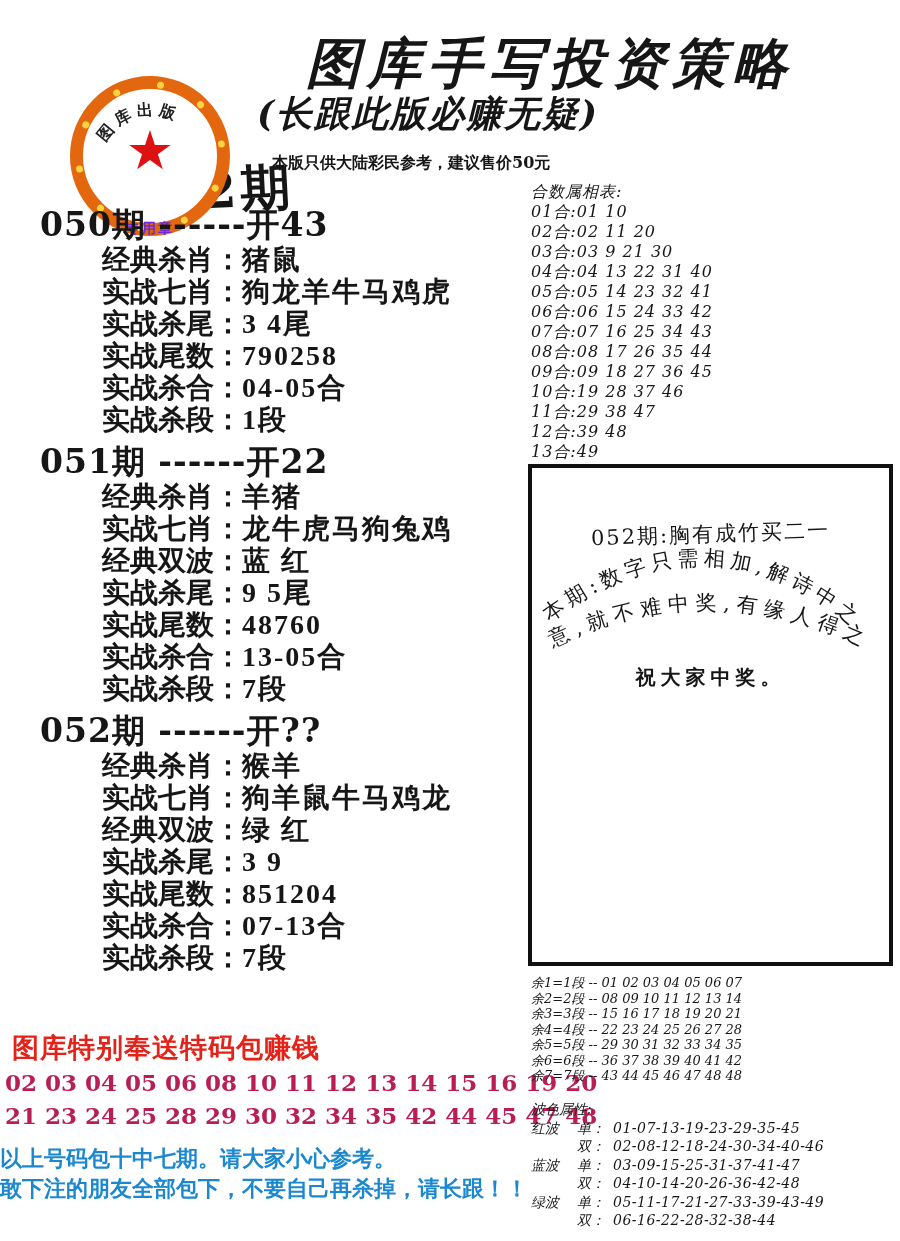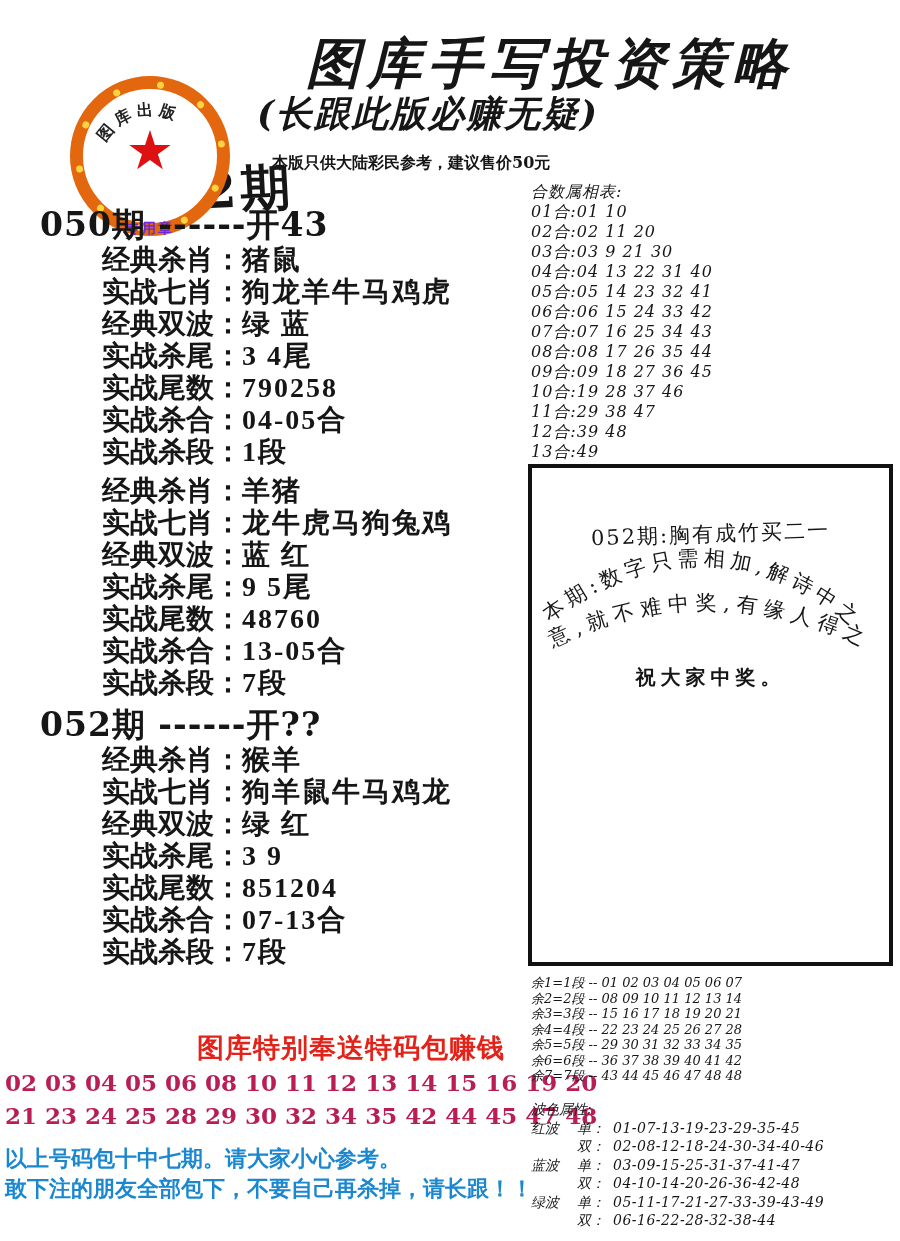--- a/index.html
+++ b/index.html
@@ -36,27 +36,27 @@
   .left-col { position:absolute; left:40px; top:206px; width:500px; }
   .period { margin-bottom:7px; }
   .period-header { font-size:33px; font-weight:bold; font-family:"DejaVu Serif", serif;
                    line-height:38px; white-space:nowrap; letter-spacing:1px; }
   .period-row { font-size:28px; font-weight:bold; font-family:Liberation Serif, serif;
                 margin-left:62px; line-height:32px; white-space:nowrap; }
   .row-value { letter-spacing:2px; }
 
   
   .offer { position:absolute; left:0; top:1030px; width:505px; }
-  .offer-heading { text-align:right; font-size:27px; font-weight:bold; color:#e2231a;
+  .offer-heading { text-align:left; font-size:27px; font-weight:bold; color:#e2231a;
                    letter-spacing:1px; white-space:nowrap;margin-left:12px; }
   .offer-numbers { font-family:"DejaVu Serif", serif; font-weight:bold; color:#b81d56;
                    font-size:23px; line-height:33px; white-space:nowrap; padding-left:5px;
                    letter-spacing:0px; }
   .offer-note { color:#1b87cf; font-size:22px; font-weight:bold; line-height:30px;
-                margin-top:12px; padding-left:5px; white-space:nowrap; }
+                margin-top:12px; white-space:nowrap; }
 
   
   .hesu { position:absolute; left:531px; top:182px; width:365px;
           font-family:"DejaVu Serif", serif; font-style:italic; font-size:16px;
           line-height:20px; letter-spacing:1px; white-space:nowrap; }
 
   .poem-box { position:absolute; left:528px; top:464px; width:365px; height:502px;
               border:4px solid #111; box-sizing:border-box; background:#fff; }
   .poem-line1 { position:absolute; top:52px; left:0; width:100%; text-align:center;
                 font-size:21px; font-family:"DejaVu Serif", serif; transform:rotate(-2deg);
@@ -111,27 +111,27 @@
     </svg>
     <div class="stamp-star">★</div>
     <div class="stamp-bottom">专用章</div>
   </div>
 
   <div class="left-col" id="left-col">
       <section class="period">
         <div class="period-header">050期 ------开43</div>
         <div class="period-row"><span class="row-label">经典杀肖：</span><span class="row-value">猪鼠</span></div>
         <div class="period-row"><span class="row-label">实战七肖：</span><span class="row-value">狗龙羊牛马鸡虎</span></div>
-        <div class="period-row"><span class="row-label">经典双波：</span><span class="row-value">绿 蓝</span></div>
         <div class="period-row"><span class="row-label">实战杀尾：</span><span class="row-value">3 4尾</span></div>
         <div class="period-row"><span class="row-label">实战尾数：</span><span class="row-value">790258</span></div>
         <div class="period-row"><span class="row-label">实战杀合：</span><span class="row-value">04-05合</span></div>
         <div class="period-row"><span class="row-label">实战杀段：</span><span class="row-value">1段</span></div>
       </section>
       <section class="period">
+        <div class="period-header">051期 ------开22</div>
         <div class="period-row"><span class="row-label">经典杀肖：</span><span class="row-value">羊猪</span></div>
         <div class="period-row"><span class="row-label">实战七肖：</span><span class="row-value">龙牛虎马狗兔鸡</span></div>
         <div class="period-row"><span class="row-label">经典双波：</span><span class="row-value">蓝 红</span></div>
         <div class="period-row"><span class="row-label">实战杀尾：</span><span class="row-value">9 5尾</span></div>
         <div class="period-row"><span class="row-label">实战尾数：</span><span class="row-value">48760</span></div>
         <div class="period-row"><span class="row-label">实战杀合：</span><span class="row-value">13-05合</span></div>
         <div class="period-row"><span class="row-label">实战杀段：</span><span class="row-value">7段</span></div>
       </section>
       <section class="period">
         <div class="period-header">052期 ------开??</div>

